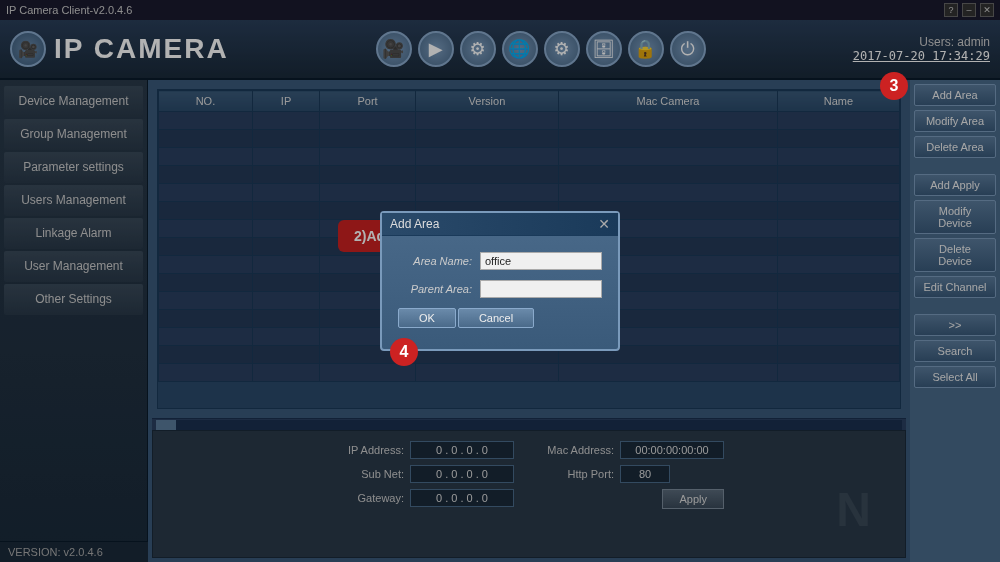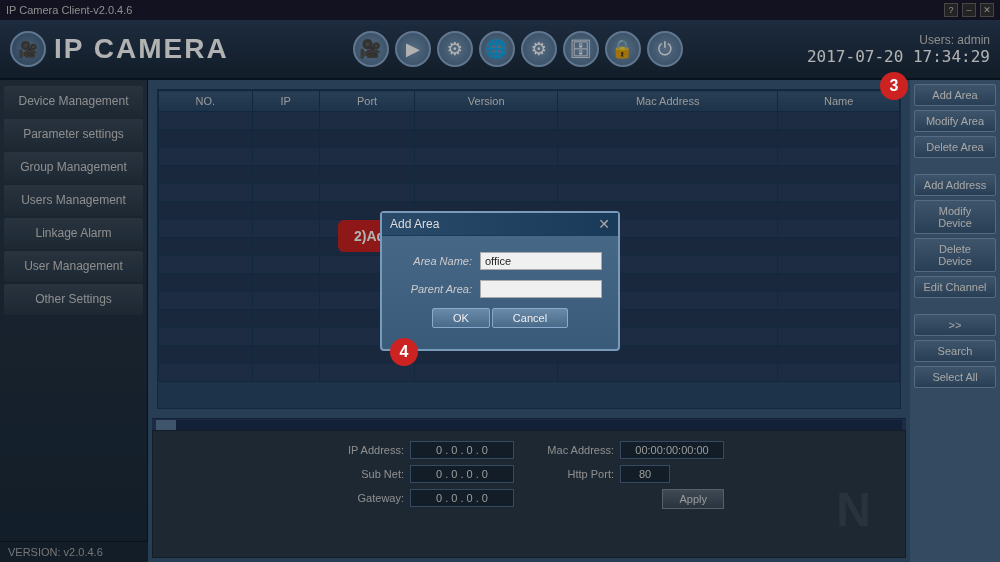--- a/index.html
+++ b/index.html
@@ -94,23 +94,24 @@
       color: white;
     }
 
     
     #header-right {
       text-align: right;
       color: #ccc;
       font-size: 12px;
     }
     #datetime {
-      font-size: 16px;
+      font-size: 12px;
       color: white;
       font-family: monospace;
+      text-decoration: underline;
     }
 
     
     #main {
       display: flex;
       height: calc(562px - 80px);
       border-radius: 12px;
     }
 
     
@@ -340,21 +341,20 @@
     .modal-input {
       background: #f0f0f0;
       border: 1px solid #aaa;
       color: #222;
       font-size: 11px;
       padding: 2px 4px;
       width: 122px;
     }
     #modal-buttons {
       display: flex;
-      justify-content: center;
       gap: 2px;
     }
     .modal-btn {
       background: linear-gradient(to bottom, #6a8aaa, #4a6a8a);
       border: 1px solid #8aaacc;
       color: #eee;
       padding: 3px 20px;
       cursor: pointer;
       font-size: 11px;
       border-radius: 2px;
@@ -449,40 +449,40 @@
   <div id="header-right">
     <div>Users: admin</div>
     <div id="datetime">2017-07-20  17:34:29</div>
   </div>
 </div>
 
 <div id="main">
 
   <div id="sidebar" style="position:relative;">
     <div class="sidebar-item">Device Management</div>
+    <div class="sidebar-item">Group Management</div>
     <div class="sidebar-item">Parameter settings</div>
-    <div class="sidebar-item">Group Management</div>
     <div class="sidebar-item">Users Management</div>
     <div class="sidebar-item">Linkage Alarm</div>
     <div class="sidebar-item">User Management</div>
     <div class="sidebar-item">Other Settings</div>
     <div class="sidebar-version">VERSION: v2.0.4.6</div>
   </div>
 
   <div id="content">
 
     <div id="table-area" style="position:relative; height: 320px; flex: none;">
       <table id="device-table">
         <thead>
           <tr>
             <th>NO.</th>
             <th>IP</th>
             <th>Port</th>
             <th>Version</th>
-            <th>Mac Address</th>
+            <th>Mac Camera</th>
             <th>Name</th>
           </tr>
         </thead>
         <tbody>
           <tr>
               <td></td>
               <td></td>
               <td></td>
               <td></td>
               <td></td>
@@ -654,21 +654,21 @@
       </div>
       <div class="watermark">N</div>
     </div>
   </div>
 
   <div id="right-panel">
     <button class="panel-btn">Add Area</button>
     <button class="panel-btn">Modify Area</button>
     <button class="panel-btn">Delete Area</button>
     <div class="panel-separator"></div>
-    <button class="panel-btn">Add Address</button>
+    <button class="panel-btn">Add Apply</button>
     <button class="panel-btn">Modify Device</button>
     <button class="panel-btn">Delete Device</button>
     <button class="panel-btn">Edit Channel</button>
     <div class="panel-separator"></div>
     <button class="panel-btn">&gt;&gt;</button>
     <button class="panel-btn">Search</button>
     <button class="panel-btn">Select All</button>
   </div>
 </div>
 

